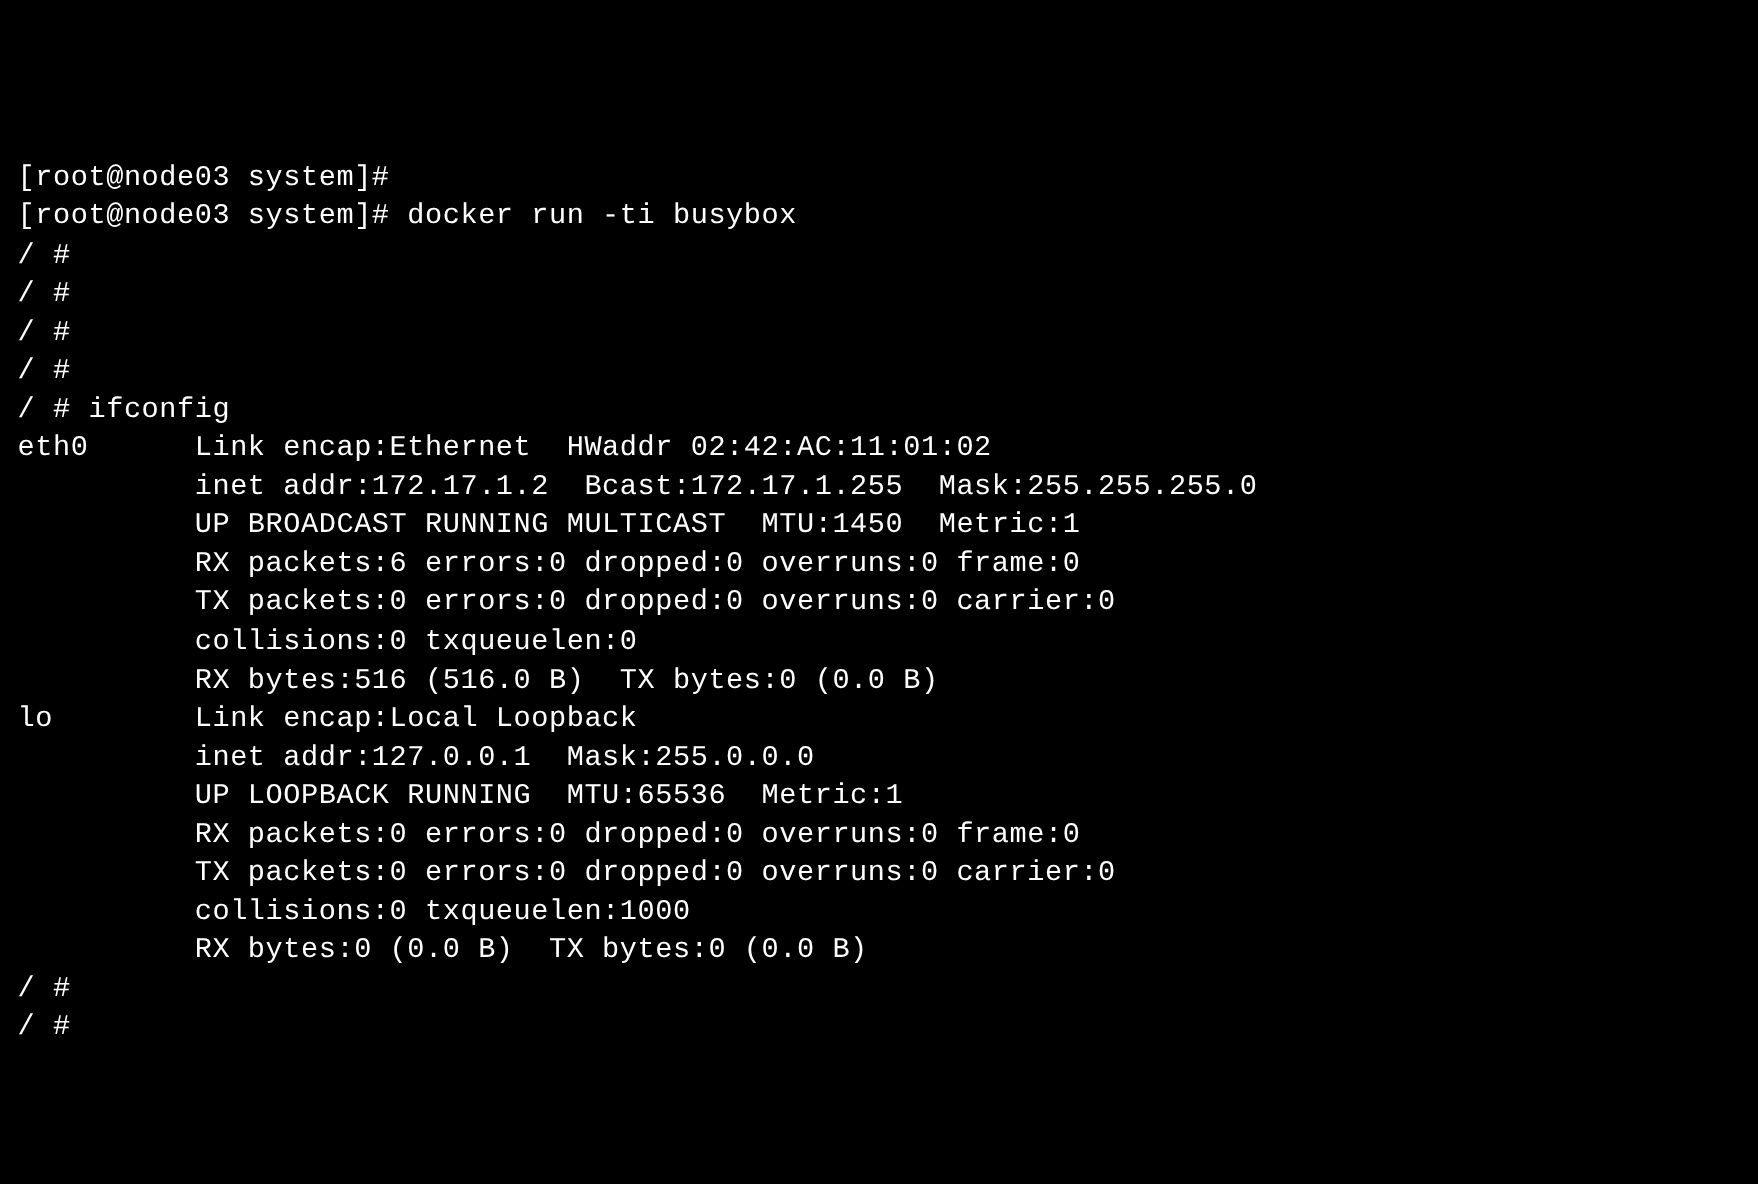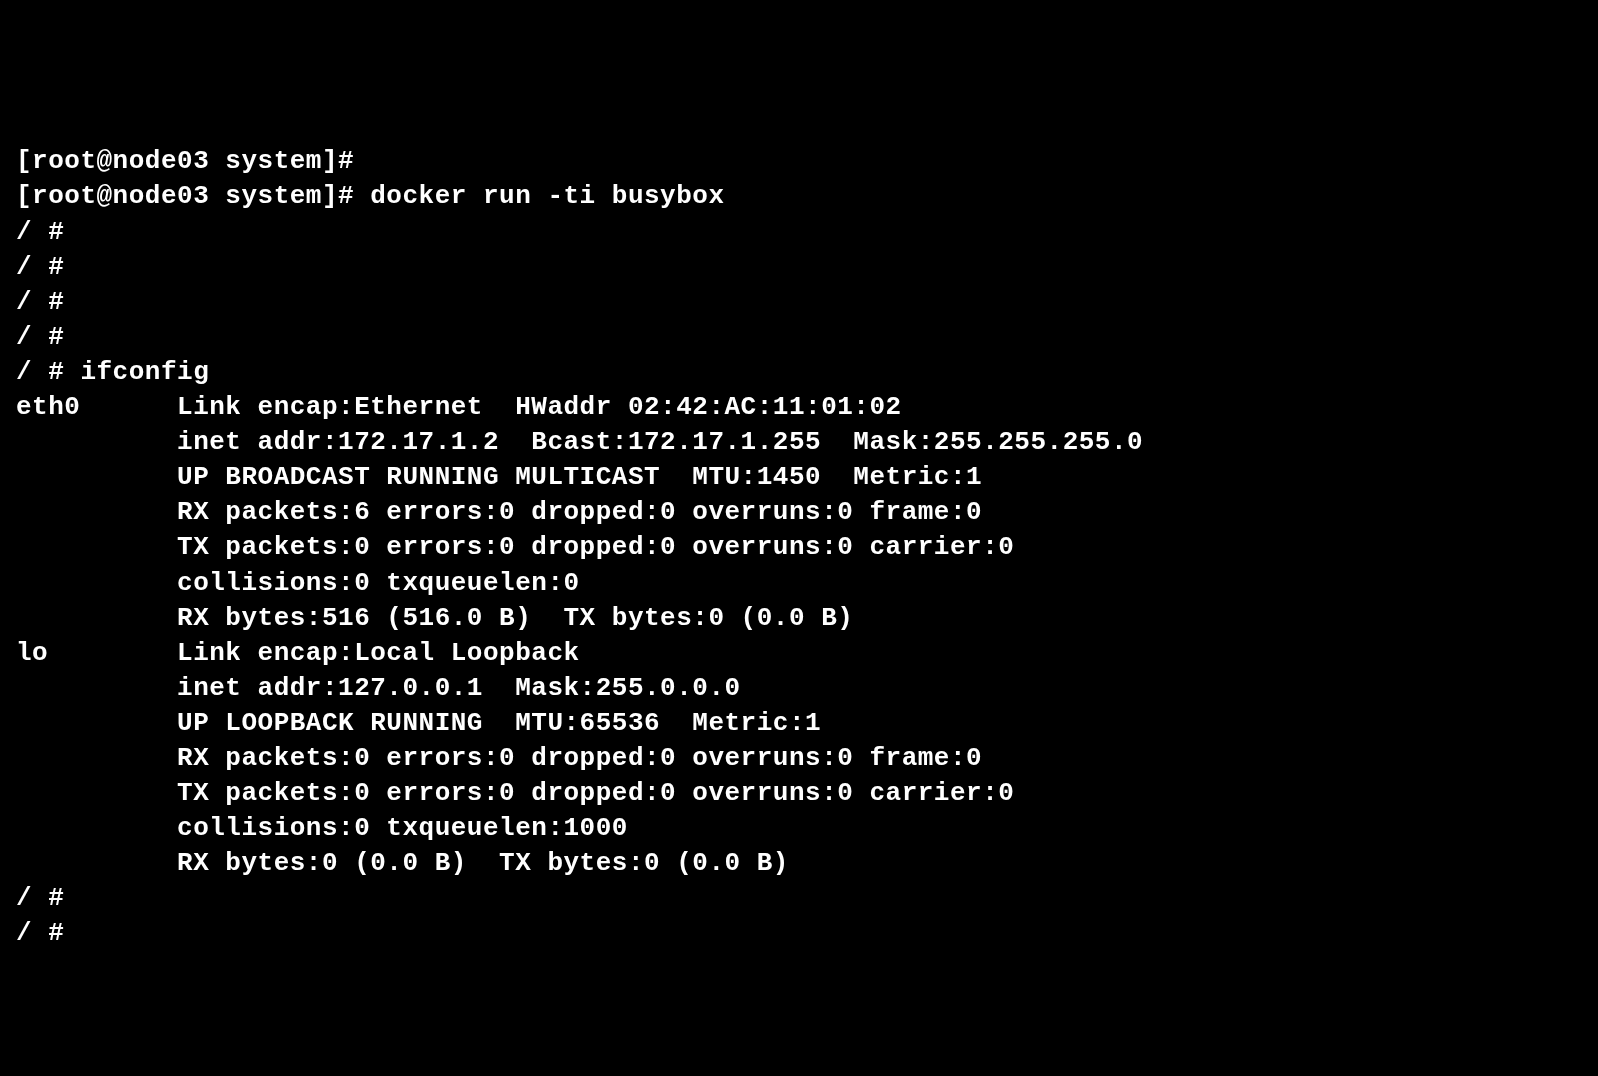--- a/index.html
+++ b/index.html
@@ -15,21 +15,20 @@
       line-height: 1.35;
       padding: 4px 16px;
       white-space: pre;
       width: 1598px;
       height: 1076px;
       overflow: hidden;
       letter-spacing: 0.5px;
     }
     .terminal-line {
       display: block;
-      font-weight: bold;
     }
   </style>
 </head>
 <body>
 
 
 
 <div><span class="terminal-line">[root@node03 system]#</span><span class="terminal-line">[root@node03 system]# docker run -ti busybox</span><span class="terminal-line">/ #</span><span class="terminal-line">/ #</span><span class="terminal-line">/ #</span><span class="terminal-line">/ #</span><span class="terminal-line">/ # ifconfig</span><span class="terminal-line">eth0      Link encap:Ethernet  HWaddr 02:42:AC:11:01:02</span><span class="terminal-line">          inet addr:172.17.1.2  Bcast:172.17.1.255  Mask:255.255.255.0</span><span class="terminal-line">          UP BROADCAST RUNNING MULTICAST  MTU:1450  Metric:1</span><span class="terminal-line">          RX packets:6 errors:0 dropped:0 overruns:0 frame:0</span><span class="terminal-line">          TX packets:0 errors:0 dropped:0 overruns:0 carrier:0</span><span class="terminal-line">          collisions:0 txqueuelen:0</span><span class="terminal-line">          RX bytes:516 (516.0 B)  TX bytes:0 (0.0 B)</span><span class="terminal-line"></span><span class="terminal-line">lo        Link encap:Local Loopback</span><span class="terminal-line">          inet addr:127.0.0.1  Mask:255.0.0.0</span><span class="terminal-line">          UP LOOPBACK RUNNING  MTU:65536  Metric:1</span><span class="terminal-line">          RX packets:0 errors:0 dropped:0 overruns:0 frame:0</span><span class="terminal-line">          TX packets:0 errors:0 dropped:0 overruns:0 carrier:0</span><span class="terminal-line">          collisions:0 txqueuelen:1000</span><span class="terminal-line">          RX bytes:0 (0.0 B)  TX bytes:0 (0.0 B)</span><span class="terminal-line"></span><span class="terminal-line">/ #</span><span class="terminal-line">/ #</span></div>
 
 

